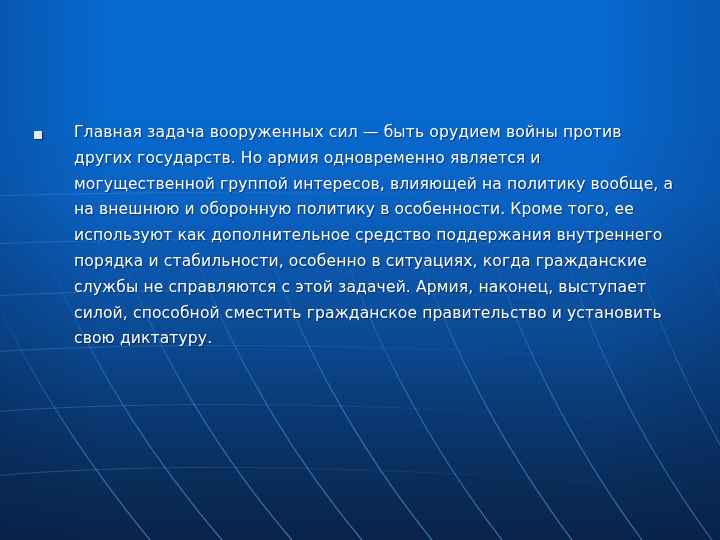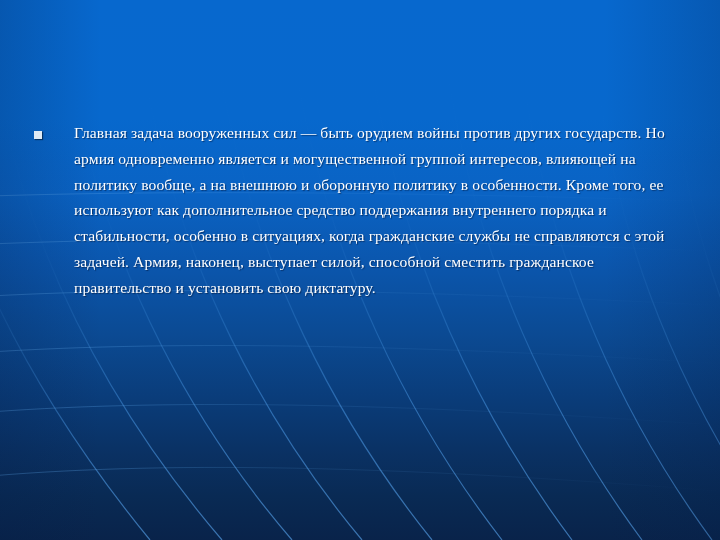--- a/index.html
+++ b/index.html
@@ -43,21 +43,20 @@
     position: absolute;
     inset: 0;
     pointer-events: none;
   }
   #text-layer {
     position: absolute;
     left: 0;
     top: 0;
     width: 720px;
     height: 540px;
-    font-family: Liberation Serif, serif;
   }
   .bullet-row {
     position: absolute;
     left: 34px;
     top: 120px;
     width: 650px;
     display: flex;
     align-items: flex-start;
   }
   .bullet-marker {

